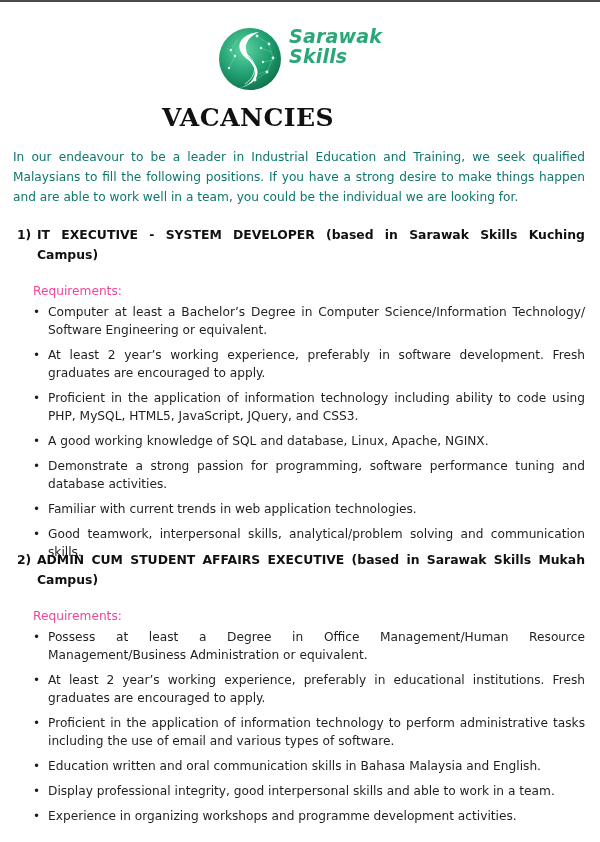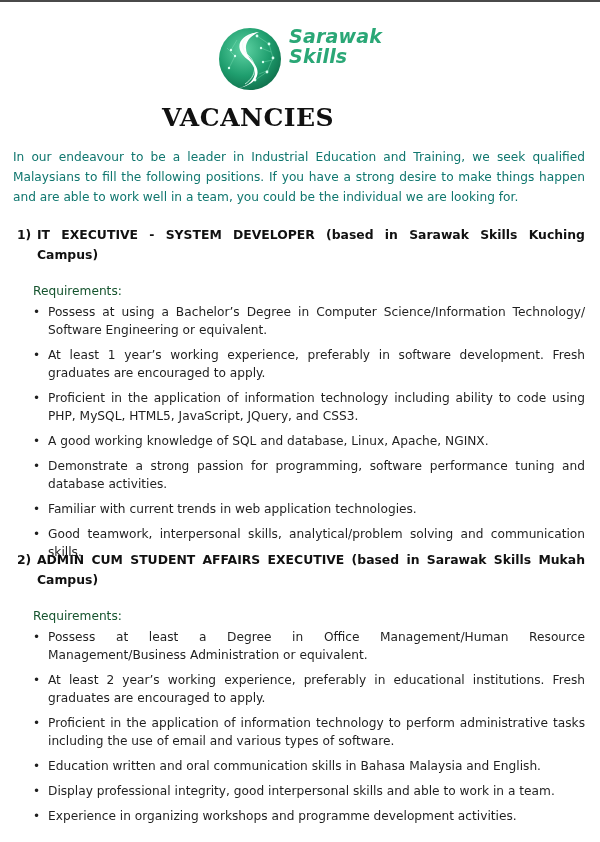--- a/index.html
+++ b/index.html
@@ -42,21 +42,21 @@
     .job { position: absolute; left: 13px; width: 572px; }
     .job-heading {
       display: flex;
       font-weight: bold; font-size: 12.4px; line-height: 20px;
       color: #111;
     }
     .job-num { flex: 0 0 24px; padding-left: 4px; }
     .job-title { flex: 1; text-align: justify; text-align-last: left; }
     .req-label {
       margin-left: 20px; margin-top: 16px;
-      font-size: 12.2px; line-height: 20px; color: #14532d;
+      font-size: 12.2px; line-height: 20px; color: #ec4899;
     }
     ul.req-list { list-style: none; margin-top: 2px; }
     ul.req-list li {
       display: flex; margin-bottom: 7px;
       font-size: 12.2px; line-height: 18px; color: #1f1f1f;
     }
     .bullet { flex: 0 0 35px; padding-left: 20px; font-size: 12px; }
     .req-text { flex: 1; text-align: justify; }
     #job1 { top: 225px; }
     #job2 { top: 550px; }
@@ -108,25 +108,25 @@
 
 <section class="job" id="job1">
   <div class="job-heading">
     <span class="job-num">1)</span>
     <span class="job-title">IT EXECUTIVE - SYSTEM DEVELOPER (based in Sarawak Skills Kuching Campus)</span>
   </div>
   <div class="req-label">Requirements:</div>
   <ul class="req-list">
     <li>
         <span class="bullet">•</span>
-        <span class="req-text">Possess at using a Bachelor’s Degree in Computer Science/Information Technology/ Software Engineering or equivalent.</span>
+        <span class="req-text">Computer at least a Bachelor’s Degree in Computer Science/Information Technology/ Software Engineering or equivalent.</span>
       </li>
     <li>
         <span class="bullet">•</span>
-        <span class="req-text">At least 1 year’s working experience, preferably in software development. Fresh graduates are encouraged to apply.</span>
+        <span class="req-text">At least 2 year’s working experience, preferably in software development. Fresh graduates are encouraged to apply.</span>
       </li>
     <li>
         <span class="bullet">•</span>
         <span class="req-text">Proficient in the application of information technology including ability to code using PHP, MySQL, HTML5, JavaScript, JQuery, and CSS3.</span>
       </li>
     <li>
         <span class="bullet">•</span>
         <span class="req-text">A good working knowledge of SQL and database, Linux, Apache, NGINX.</span>
       </li>
     <li>

